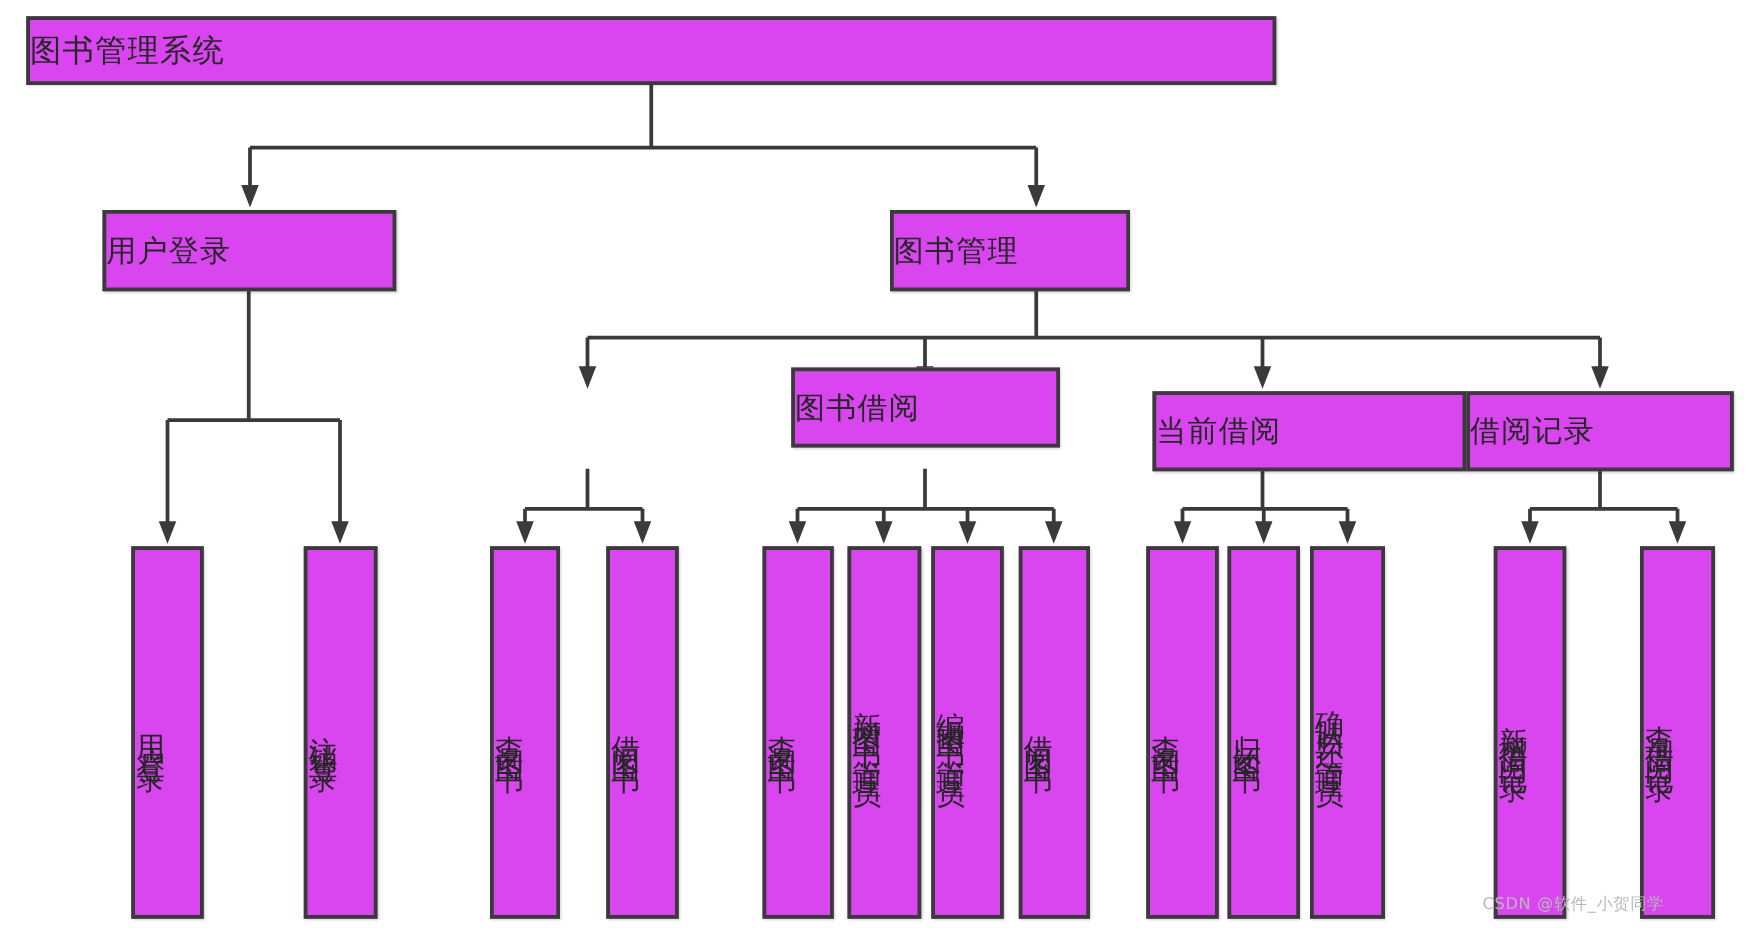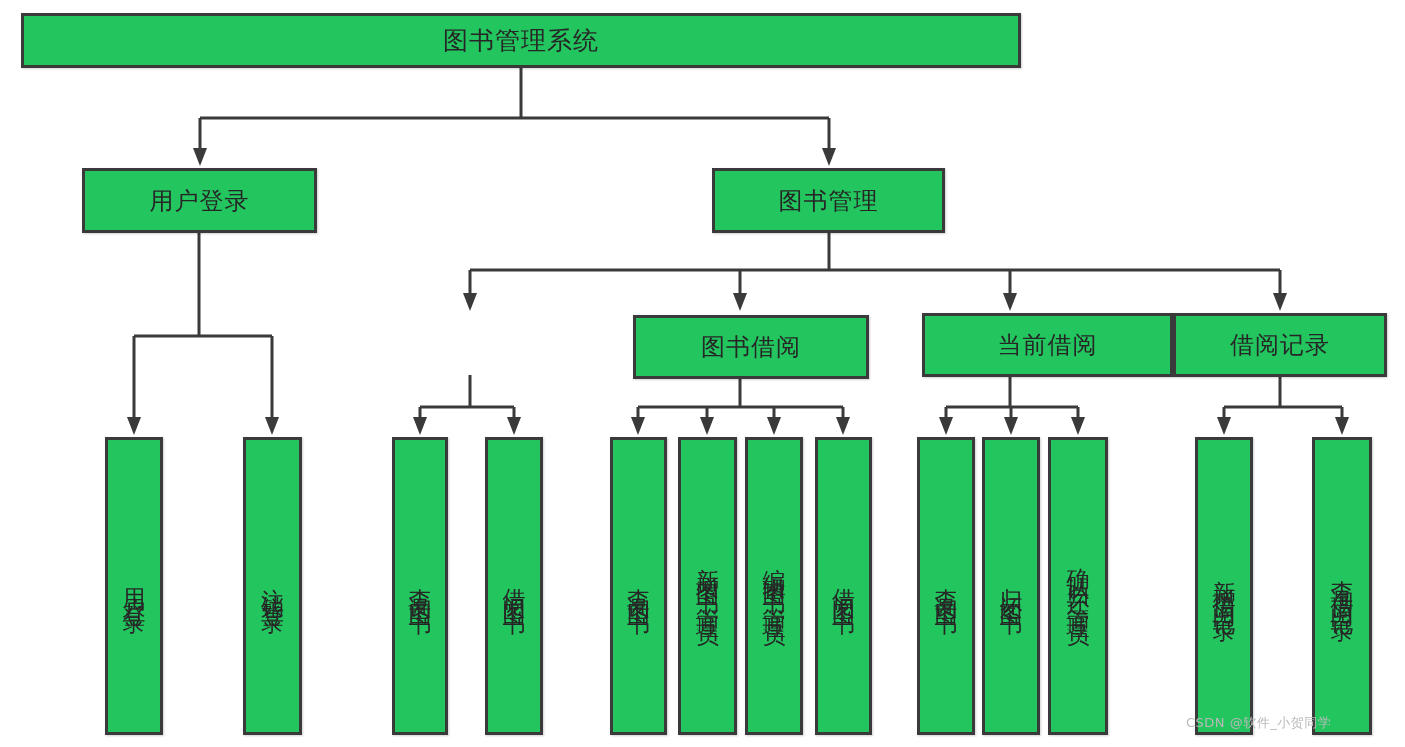--- a/index.html
+++ b/index.html
@@ -16,24 +16,24 @@
     background:var(--bg);
     overflow:hidden;
   }
   #wires{position:absolute;left:0;top:0;width:1405px;height:747px;}
   #wires path{stroke:var(--line);stroke-width:3;fill:none;}
   #wires polygon{fill:var(--line);stroke:none;}
   .node{
     position:absolute;
     box-sizing:border-box;
     border:3px solid var(--line);
-    background:#22c55e;
+    background:#d946ef;
     display:flex;
     align-items:center;
-    justify-content:center;
+    justify-content:flex-start;
     color:var(--text);
     box-shadow:1px 1px 2px rgba(0,0,0,0.18);
   }
   .hnode span{
     font-size:24px;
     letter-spacing:1px;
     white-space:nowrap;
     color:var(--text);
   }
   .root-node span{font-size:25px;}
@@ -95,25 +95,25 @@
     <polygon points="1335,417 1349,417 1342,435"></polygon>
   </svg>
 
   <div class="node hnode root-node" style="left:21px;top:13px;width:1000px;height:55px;">
     <span>图书管理系统</span>
   </div>
 
   <div class="node hnode" style="left:82px;top:168px;width:235px;height:65px;">
     <span>用户登录</span>
   </div>
-  <div class="node hnode" style="left:712px;top:168px;width:233px;height:65px;">
+  <div class="node hnode" style="left:712px;top:168px;width:192px;height:65px;">
     <span>图书管理</span>
   </div>
 
-  <div class="node hnode" style="left:633px;top:315px;width:236px;height:64px;">
+  <div class="node hnode" style="left:633px;top:294px;width:215px;height:64px;">
     <span>图书借阅</span>
   </div>
   <div class="node hnode" style="left:902px;top:313px;width:251px;height:64px;margin-left:20px;">
     <span>当前借阅</span>
   </div>
   <div class="node hnode" style="left:1173px;top:313px;width:214px;height:64px;">
     <span>借阅记录</span>
   </div>
 
   <div class="node vnode" style="left:105px;top:437px;width:58px;height:298px;">

